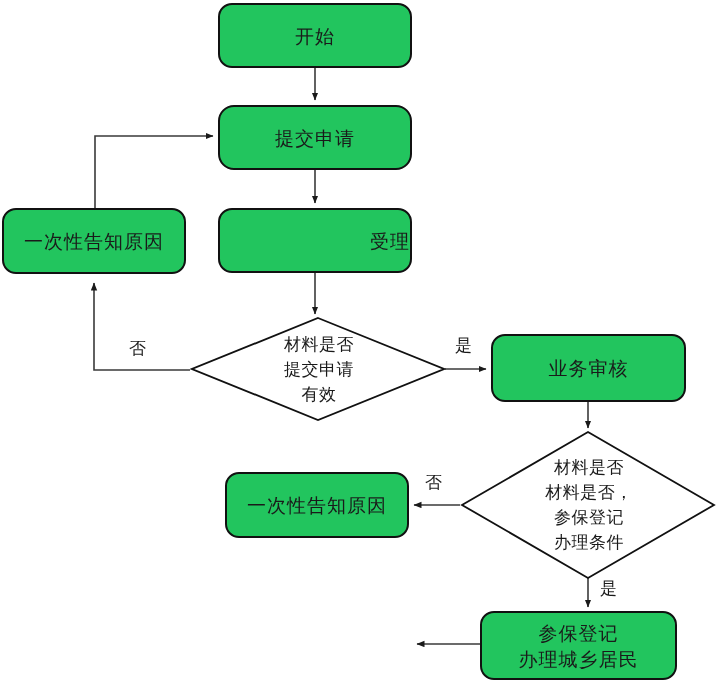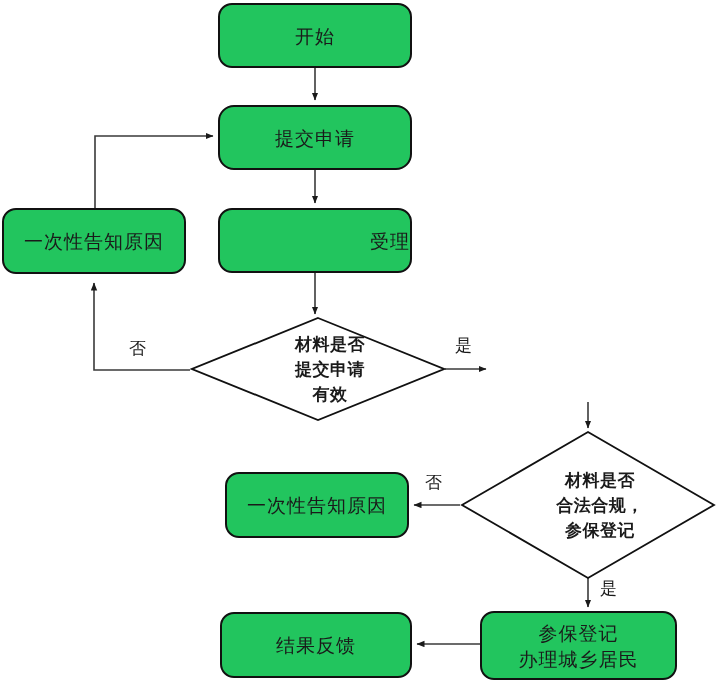--- a/index.html
+++ b/index.html
@@ -4,23 +4,23 @@
 <style>
   html,body{margin:0;padding:0;background:#ffffff;}
   #canvas{position:relative;width:717px;height:684px;background:#ffffff;
           font-family:"DejaVu Serif","Liberation Serif",serif;overflow:hidden;}
   .node{position:absolute;box-sizing:border-box;display:flex;align-items:center;
         justify-content:center;text-align:center;color:#1a1a1a;}
   .rrect{border:2px solid #111111;border-radius:14px;background:#22c55e;
          font-size:19px;line-height:26px;letter-spacing:1px;}
   .diamond-wrap{position:absolute;}
   .diamond-wrap svg{position:absolute;left:0;top:0;}
-  .diamond-label{position:absolute;left:12px;top:0;width:100%;height:100%;
+  .diamond-label{position:absolute;left:1px;top:0;width:100%;height:100%;
         display:flex;align-items:center;justify-content:center;text-align:center;
-        font-size:17px;line-height:25px;color:#1a1a1a;letter-spacing:0.5px;font-weight:bold;}
+        font-size:17px;line-height:25px;color:#1a1a1a;letter-spacing:0.5px;}
   .edge-label{position:absolute;font-size:17px;color:#1a1a1a;
         font-family:"DejaVu Serif","Liberation Serif",serif;}
   #edges{position:absolute;left:0;top:0;width:717px;height:684px;}
 </style>
 </head>
 <body>
 
 <div id="canvas">
 
   <svg id="edges" viewBox="0 0 717 684" xmlns="http://www.w3.org/2000/svg">
@@ -75,47 +75,48 @@
     </svg>
     <div class="diamond-label">
       <div>
         <div>材料是否</div>
         <div>提交申请</div>
         <div>有效</div>
       </div>
     </div>
   </div>
 
+  <div class="node rrect" style="left:491px;top:334px;width:195px;height:68px;">
+    <span>业务审核</span>
+  </div>
 
   <div class="diamond-wrap" style="left:460px;top:430px;width:256px;height:150px;">
     <svg width="256" height="150" viewBox="0 0 256 150" xmlns="http://www.w3.org/2000/svg">
       <polygon points="128,2 254,75 128,148 2,75" fill="#ffffff" stroke="#111111" stroke-width="1.8"></polygon>
     </svg>
     <div class="diamond-label">
       <div>
         <div>材料是否</div>
-        <div>合法合规，</div>
+        <div>材料是否，</div>
         <div>参保登记</div>
+        <div>办理条件</div>
       </div>
     </div>
   </div>
 
   <div class="node rrect" style="left:225px;top:472px;width:184px;height:66px;">
     <span>一次性告知原因</span>
   </div>
 
   <div class="node rrect" style="left:480px;top:611px;width:197px;height:69px;">
     <div>
       <div>参保登记</div>
       <div>办理城乡居民</div>
     </div>
   </div>
 
-  <div class="node rrect" style="left:220px;top:612px;width:192px;height:66px;">
-    <span>结果反馈</span>
-  </div>
 
   <div class="edge-label" style="left:129px;top:337px;">否</div>
   <div class="edge-label" style="left:455px;top:334px;">是</div>
   <div class="edge-label" style="left:425px;top:471px;">否</div>
   <div class="edge-label" style="left:600px;top:577px;">是</div>
 
 </div>
 
 </body></html>

